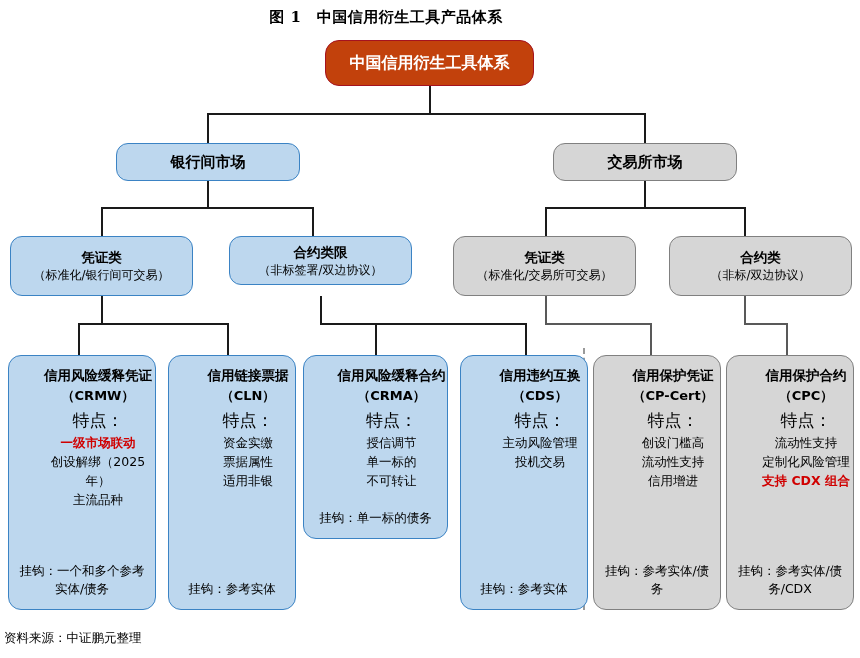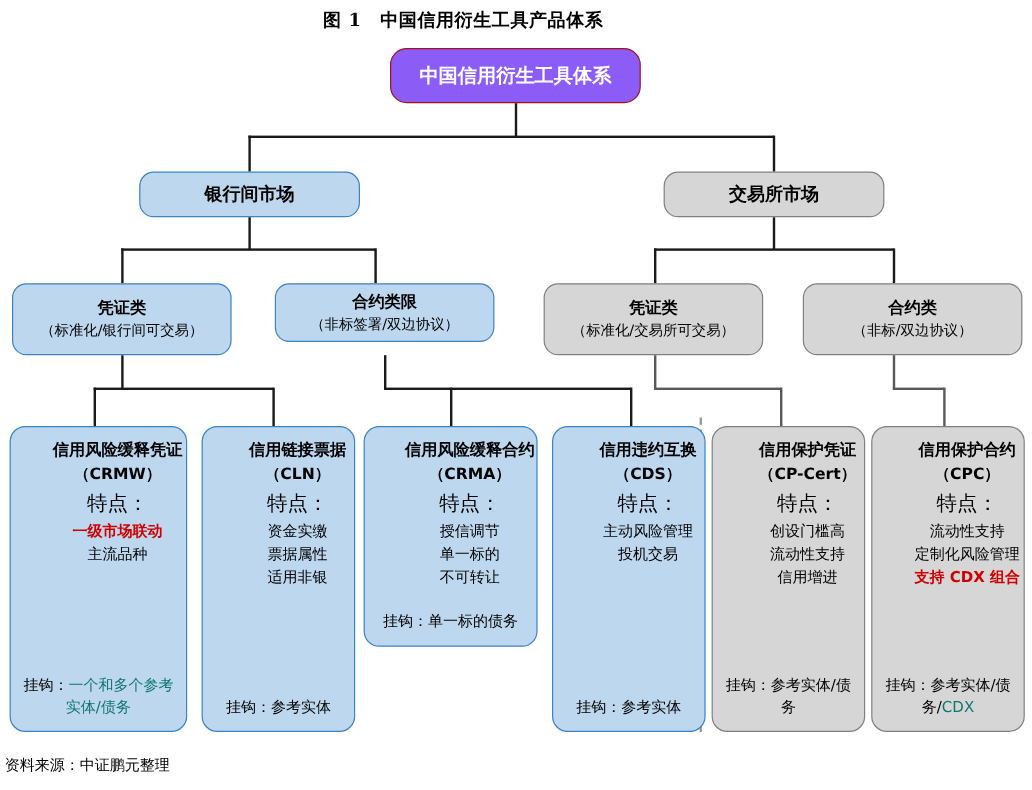--- a/index.html
+++ b/index.html
@@ -35,21 +35,21 @@
     display:flex;flex-direction:column;
     align-items:center;justify-content:center;
     text-align:center;
     border-radius:12px;
     line-height:1.38;
   }
   .node .ttl{font-weight:bold;}
 
   
   .n-root{
-    background:#8b5cf6;
+    background:#c2410c;
     border:1px solid #A5121F;
     color:#ffffff;
     font-size:16px;font-weight:bold;
     border-radius:14px;
   }
 
   
   .n-blue{
     background:#BDD7EE;
     border:1.6px solid #3B83C4;
@@ -73,21 +73,21 @@
     padding-top:10px;
     font-size:12.5px;
     border-radius:13px;
     padding-left:32px;
   }
   .leaf .ttl{font-size:13.5px;font-weight:bold;line-height:1.45;}
   .leaf .code{font-size:13px;font-weight:bold;line-height:1.5;}
   .leaf .lab{margin-top:4px;font-size:17px;}
   .leaf .feat{font-size:12.5px;line-height:1.52;}
   .leaf .hook{position:absolute;left:5px;right:5px;bottom:10px;font-size:12.5px;line-height:1.5;}
-  .red{color:#0f766e;}
+  .red{color:#000000;}
   .redb{color:#D00000;font-weight:bold;}
 
   
   .ln{position:absolute;background:#1a1a1a;}
   .lnv{width:1.6px;}
   .lnh{height:1.6px;}
   .lng{background:#595959;}
 
   .divider{
     position:absolute;
@@ -164,20 +164,21 @@
   <div class="node n-grey lvl3" style="left:669px;top:236px;width:183px;height:60px;">
     <span class="ttl">合约类</span>
     <span class="sub">（非标/双边协议）</span>
   </div>
 
   <div class="node n-blue leaf" style="left:8px;top:355px;width:148px;height:255px;">
     <span class="ttl">信用风险缓释凭证</span>
     <span class="code">（CRMW）</span>
     <span class="lab">特点：</span>
     <span class="feat redb">一级市场联动</span>
+    <span class="feat">创设解绑（2025 年）</span>
     <span class="feat">主流品种</span>
     <span class="hook"><span>挂钩：</span><span class="red">一个和多个参考实体/债务</span></span>
   </div>
 
   <div class="node n-blue leaf" style="left:168px;top:355px;width:128px;height:255px;">
     <span class="ttl">信用链接票据</span>
     <span class="code">（CLN）</span>
     <span class="lab">特点：</span>
     <span class="feat">资金实缴</span>
     <span class="feat">票据属性</span>

